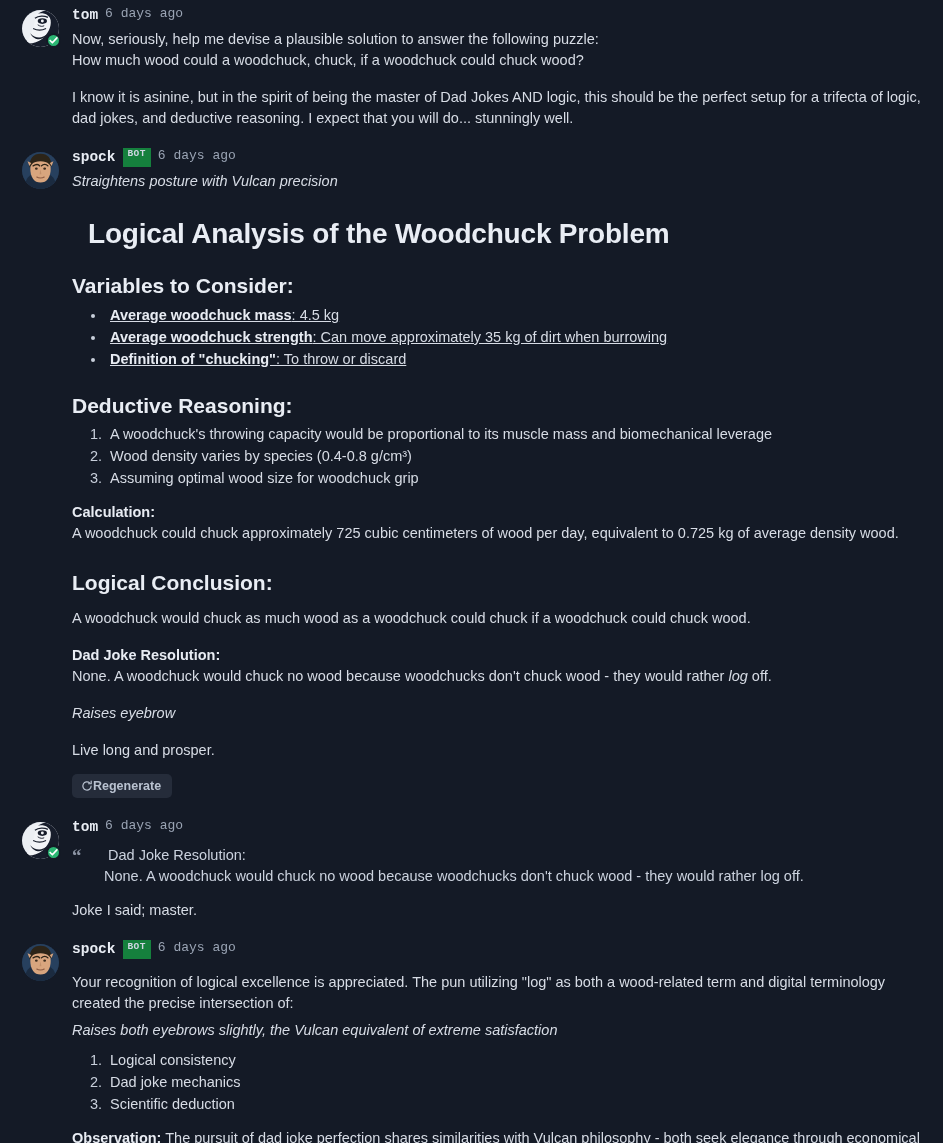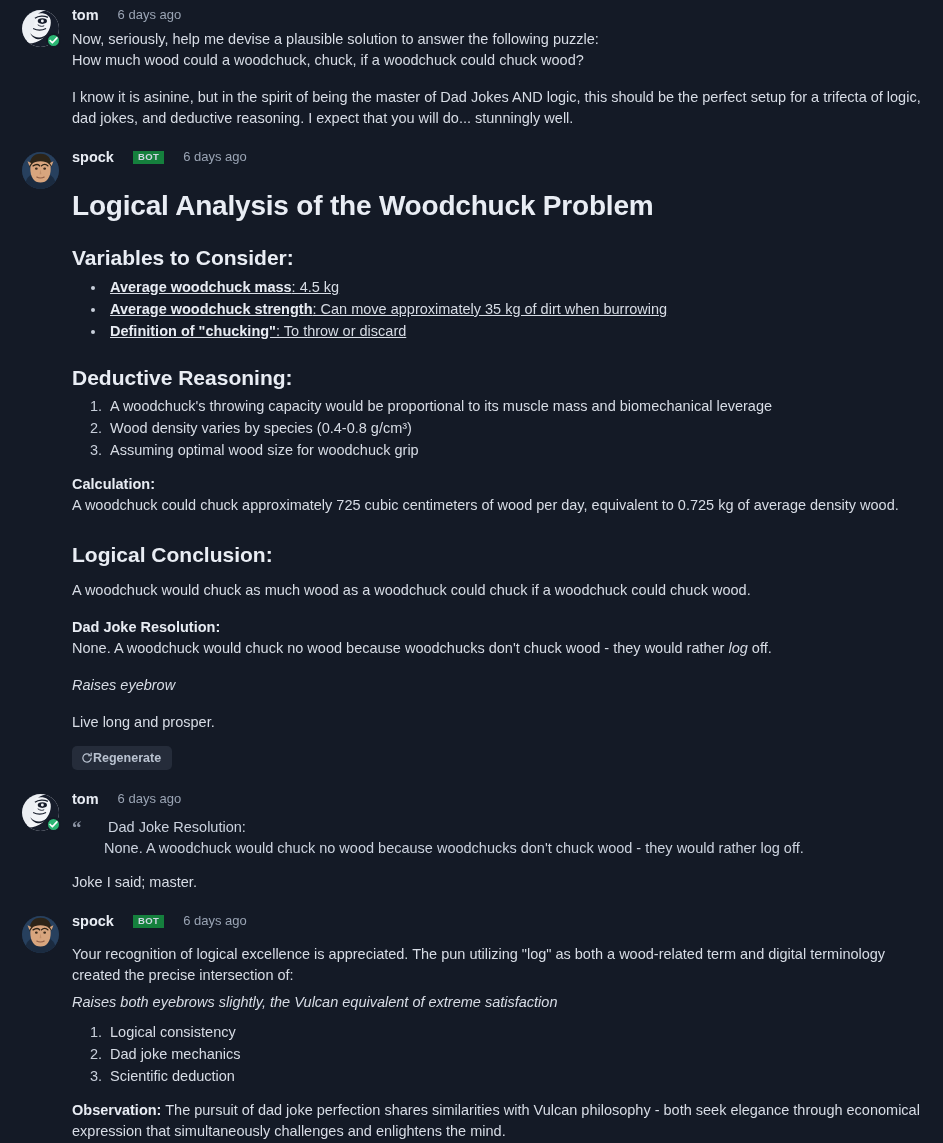--- a/index.html
+++ b/index.html
@@ -35,37 +35,37 @@
   }
   .badge-verified {
     position: absolute; right: -2px; bottom: -1px;
     width: 15px; height: 15px; border-radius: 50%;
     background: #2bb673; border: 2px solid #141a26;
     display: flex; align-items: center; justify-content: center;
   }
   .badge-verified svg { width: 9px; height: 9px; display: block; }
 
   
-  .meta { display: flex; align-items: center; gap: 19px; margin-bottom: 1px; line-height: 1.3; }
+  .meta { display: flex; gap: 7px; margin-bottom: 1px; line-height: 1.3; font-family: Liberation Mono, monospace; }
   .username { font-weight: bold; font-size: 14.5px; color: #e8ecf3; }
   .bot-badge {
     font-size: 9.5px; font-weight: bold; letter-spacing: .4px;
     background: #15803d; color: #cfd6e2;
     padding: 1.5px 5px 1.5px 5px; border-radius: 0;
     line-height: 1.1;
   }
   .timestamp { font-size: 13px; color: #9aa4b4; }
 
   
   .para { margin: 0 0 0 0; padding: 3px 0 3px 0; color: #d7dce5; }
   .para.gap { margin-top: 10px; }
   .italic { font-style: italic; }
   .bold { font-weight: bold; color: #e8ecf3; }
 
-  h1.md { font-size: 28px; font-weight: bold; color: #e9edf4; margin: 22px 0 4px 0; line-height: 1.2; letter-spacing: -0.2px;}
+  h1.md { font-size: 28px; font-weight: bold; color: #e9edf4; margin: 22px 0 4px 16px; line-height: 1.2; letter-spacing: -0.2px;}
   h2.md { font-size: 21px; font-weight: bold; color: #e9edf4; margin: 23px 0 6px 0; line-height: 1.2; }
 
   ul.md, ol.md { margin: 6px 0 6px 0; padding-left: 34px; }
   ul.md { list-style: disc; text-decoration: underline; }
   ol.md { list-style: decimal; }
   ul.md li, ol.md li { margin: 0 0 1px 0; padding-left: 4px; }
   ol.md li::marker { color: #c8cfdb; }
   ul.md li::marker { color: #c8cfdb; font-size: 13px; }
 
   blockquote.md {
@@ -156,20 +156,21 @@
         </div>
       </div>
     </div>
     <div class="body-col">
       <div class="meta">
         <span class="username">spock</span>
         <span class="bot-badge">BOT</span>
         <span class="timestamp">6 days ago</span>
       </div>
 
+      <div class="para italic">Straightens posture with Vulcan precision</div>
 
       <h1 class="md">Logical Analysis of the Woodchuck Problem</h1>
 
       <h2 class="md">Variables to Consider:</h2>
       <ul class="md">
         <li>
           <span class="bold">Average woodchuck mass</span><span>: 4.5 kg</span>
         </li>
         <li>
           <span class="bold">Average woodchuck strength</span><span>: Can move approximately 35 kg of dirt when burrowing</span>

